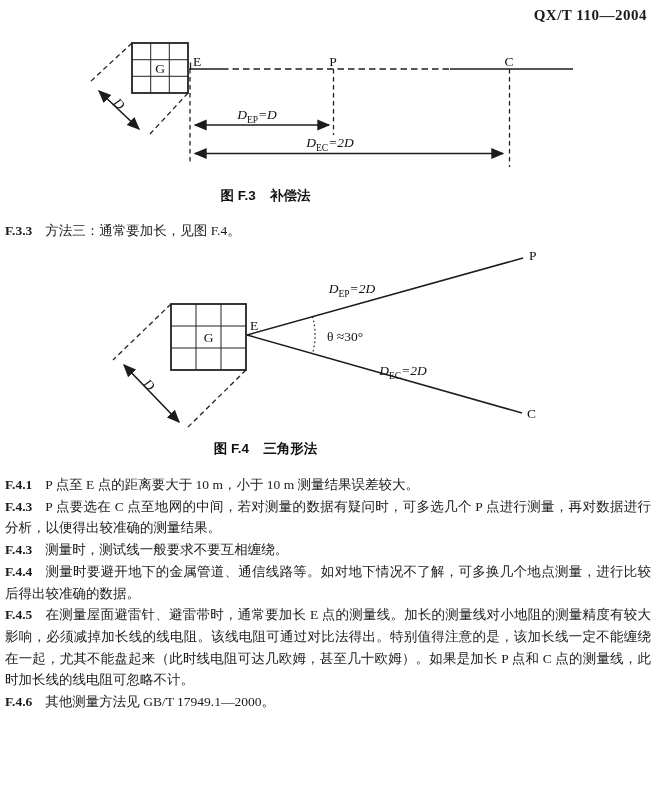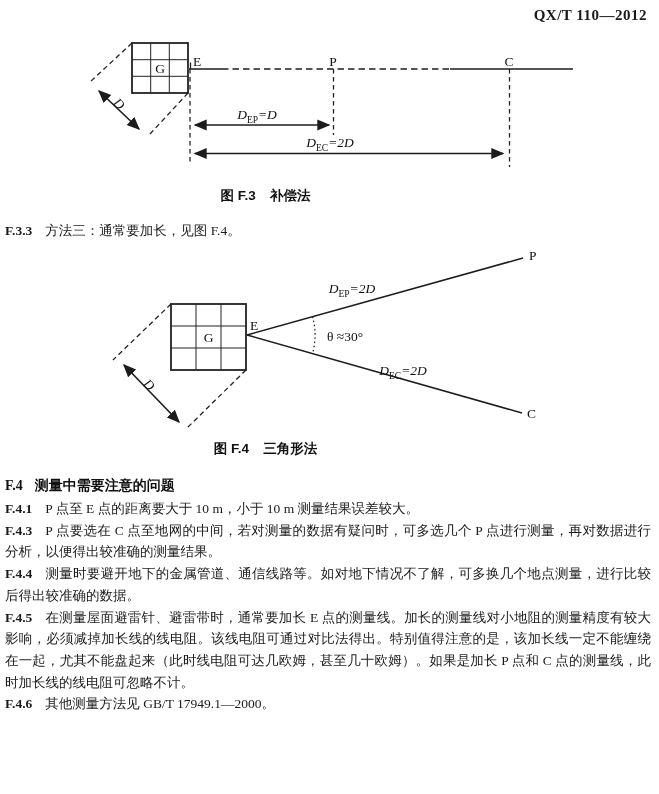--- a/index.html
+++ b/index.html
@@ -55,21 +55,21 @@
     font-family:"Liberation Serif","DejaVu Serif",serif;
     margin-right:12px;
   }
 </style>
 </head>
 <body>
 
 <div class="page">
 
   <div class="header">
-    <span class="doc-number">QX/T 110—2012</span>
+    <span class="doc-number">QX/T 110—2004</span>
   </div>
 
   <svg id="fig-f3" class="fig" width="659" height="160" viewBox="0 0 659 160">
     <defs>
       <marker id="arr" viewBox="0 0 10 10" refX="8.6" refY="5" markerWidth="8.5" markerHeight="8.5" orient="auto-start-reverse">
         <path d="M0,0.9 L9.6,5 L0,9.1 z" fill="#1c1c1c"></path>
       </marker>
     </defs>
 
     <g stroke="#222" fill="none">
@@ -150,24 +150,22 @@
       <line x1="124" y1="120" x2="179" y2="177" stroke="#1c1c1c" stroke-width="1.6" marker-start="url(#arr)" marker-end="url(#arr)"></line>
       <text x="146" y="143" text-anchor="middle" class="it" transform="rotate(45 146 143)">D</text>
     </g>
   </svg>
 
   <div id="caption-f4" class="caption">
     <span>图 F.4</span><span class="cap-title">三角形法</span>
   </div>
 
   <div class="textcol">
-    <div class="sec-heading">
-      <span class="hnum">F.4</span><span>测量中需要注意的问题</span>
-    </div>
 
     <p class="item"><span class="num">F.4.1</span><span>P 点至 E 点的距离要大于 10 m，小于 10 m 测量结果误差较大。</span></p>
     <p class="item"><span class="num">F.4.3</span><span>P 点要选在 C 点至地网的中间，若对测量的数据有疑问时，可多选几个 P 点进行测量，再对数据进行分析，以便得出较准确的测量结果。</span></p>
+    <p class="item"><span class="num">F.4.3</span><span>测量时，测试线一般要求不要互相缠绕。</span></p>
     <p class="item"><span class="num">F.4.4</span><span>测量时要避开地下的金属管道、通信线路等。如对地下情况不了解，可多换几个地点测量，进行比较后得出较准确的数据。</span></p>
     <p class="item"><span class="num">F.4.5</span><span>在测量屋面避雷针、避雷带时，通常要加长 E 点的测量线。加长的测量线对小地阻的测量精度有较大影响，必须减掉加长线的线电阻。该线电阻可通过对比法得出。特别值得注意的是，该加长线一定不能缠绕在一起，尤其不能盘起来（此时线电阻可达几欧姆，甚至几十欧姆）。如果是加长 P 点和 C 点的测量线，此时加长线的线电阻可忽略不计。</span></p>
     <p class="item"><span class="num">F.4.6</span><span>其他测量方法见 GB/T 17949.1—2000。</span></p>
   </div>
 
 </div>
 
 </body></html>

